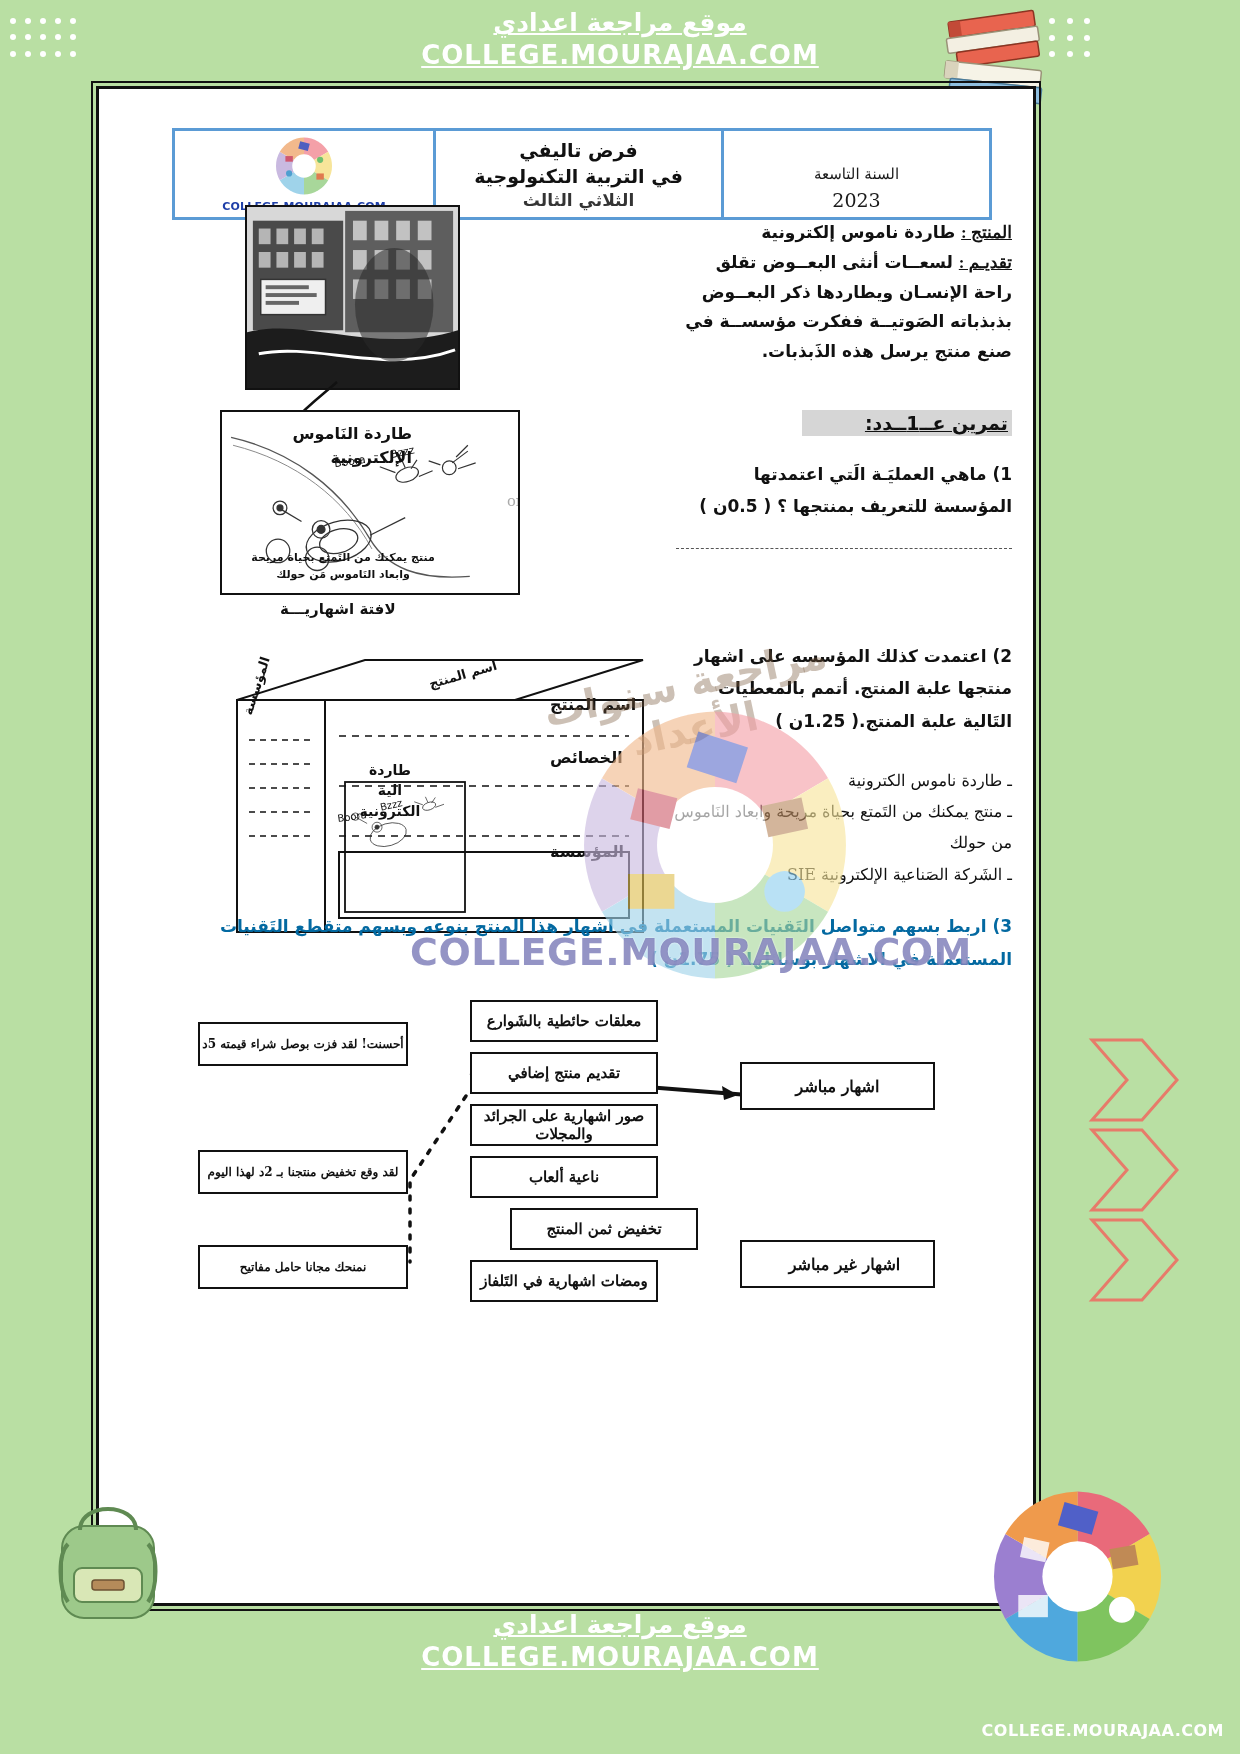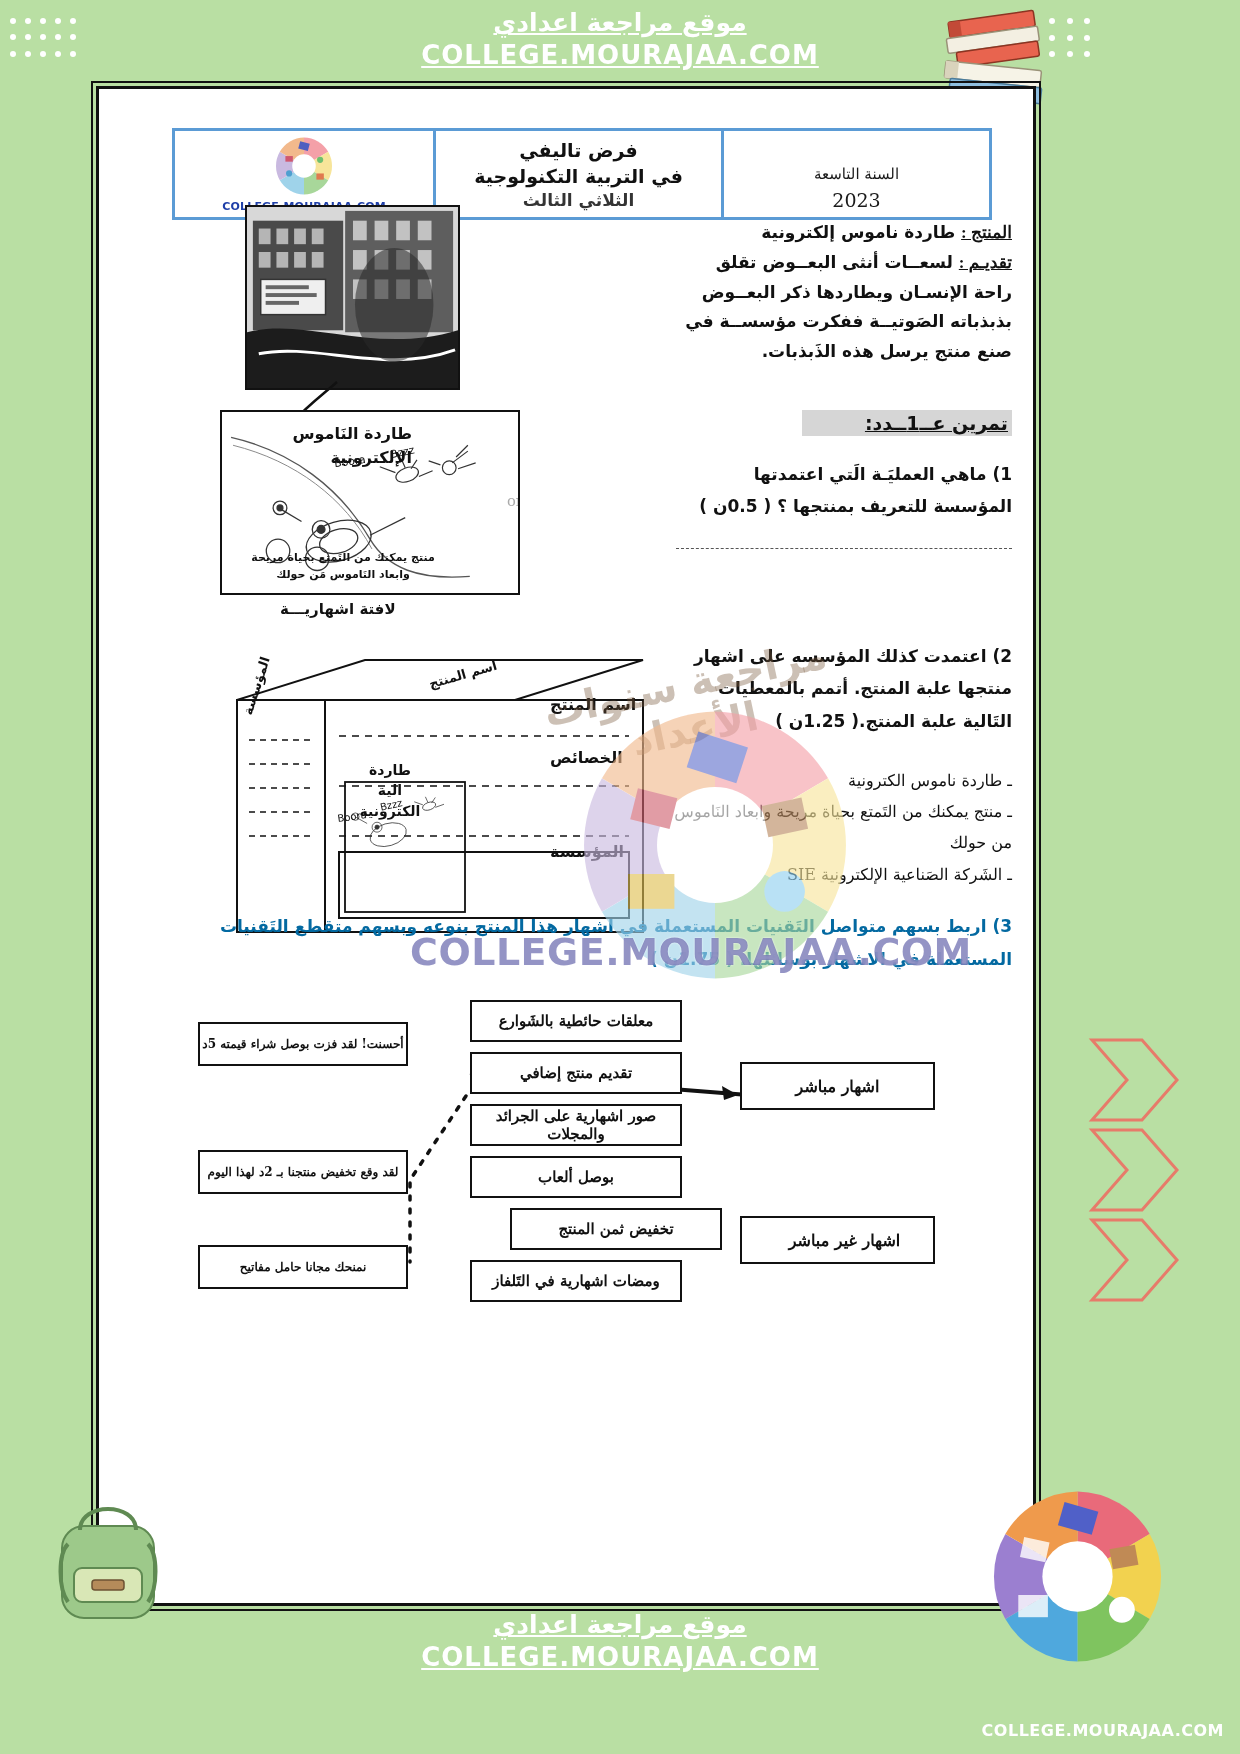--- a/index.html
+++ b/index.html
@@ -256,37 +256,37 @@
   }
   .mbox {
     position: absolute;
     border: 2px solid #111;
     background: #fff;
     display: flex; align-items: center; justify-content: center;
     text-align: center;
     color: #111;
     font-family: "DejaVu Serif", serif;
   }
-  .col-mid .mbox { width: 212px; height: 42px; left: 360px; font-size: 15px; font-weight: bold;}
+  .col-mid .mbox { width: 188px; height: 42px; left: 360px; font-size: 15px; font-weight: bold;}
   .col-left .mbox { width: 210px; height: 44px; left: 88px; font-size: 12px; font-weight: bold;}
   .col-right .mbox { width: 195px; height: 48px; left: 630px; font-size: 16px; font-weight: bold;}
 
   .m1 { top: 0px; }
   .m2 { top: 52px; }
   .m3 { top: 104px; }
   .m4 { top: 156px; }
   .m5 { top: 208px; margin-left: 40px; }
   .m6 { top: 260px; }
 
   .l1 { top: 22px; }
   .l2 { top: 150px; }
   .l3 { top: 245px; }
 
   .r1 { top: 62px; }
-  .r2 { top: 216px; padding-left: 14px; }
+  .r2 { top: 240px; padding-left: 14px; }
 
   .connectors {
     position: absolute; left: 0; top: 0; width: 900px; height: 330px;
     pointer-events: none;
   }
   .connectors svg { width: 100%; height: 100%; }
 
   
   .wm-center {
     position: absolute;
@@ -605,21 +605,21 @@
         <path d="M360 73 L638 95" stroke="#111" stroke-width="4" fill="none"></path>
         <path d="M628 95 L612 86 L614 100 Z" fill="#111"></path>
         <path d="M356 96 L300 180 L300 262" stroke="#111" stroke-width="3.5" fill="none" stroke-dasharray="4 9" stroke-linecap="round"></path>
       </svg>
     </div>
 
     <div class="col-mid">
       <div class="mbox m1">معلقات حائطية بالشَوارع</div>
       <div class="mbox m2">تقديم منتج إضافي</div>
       <div class="mbox m3">صور اشهارية على الجرائد والمجلات</div>
-      <div class="mbox m4">بوصل ألعاب</div>
+      <div class="mbox m4">ناعية ألعاب</div>
       <div class="mbox m5">تخفيض ثمن المنتج</div>
       <div class="mbox m6">ومضات اشهارية في التَلفاز</div>
     </div>
 
     <div class="col-left">
       <div class="mbox l1">أحسنت! لقد فزت بوصل شراء قيمته 5د</div>
       <div class="mbox l2">لقد وقع تخفيض منتجنا بـ 2د لهذا اليوم</div>
       <div class="mbox l3">نمنحك مجانا حامل مفاتيح</div>
     </div>
 

